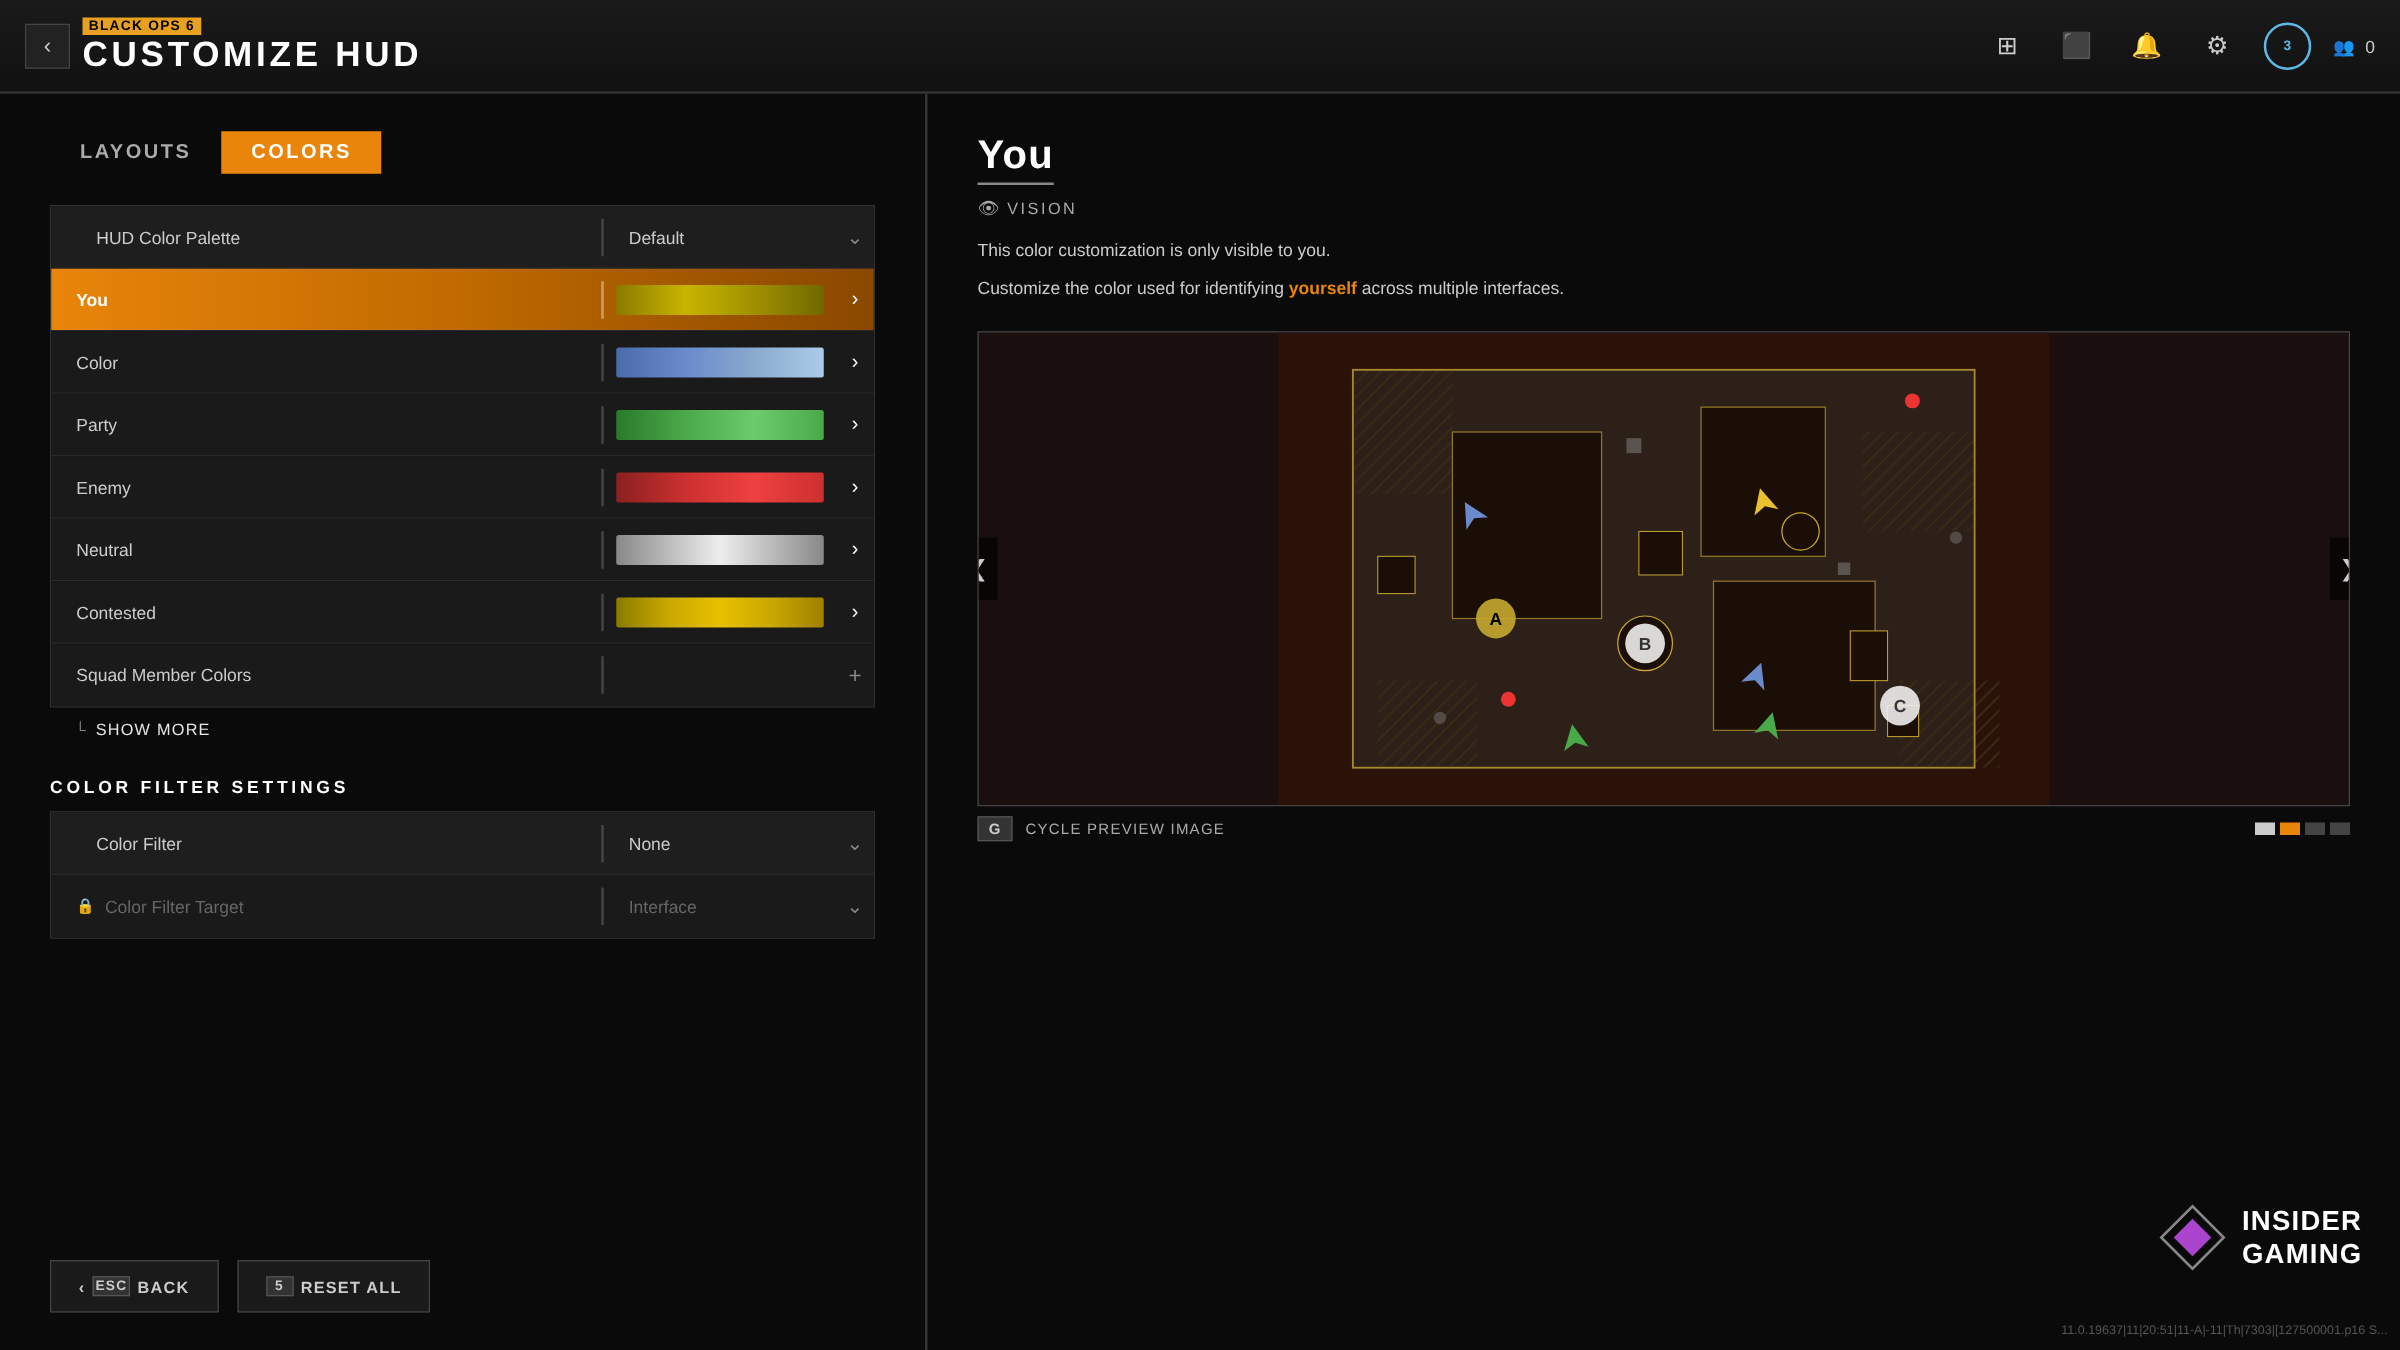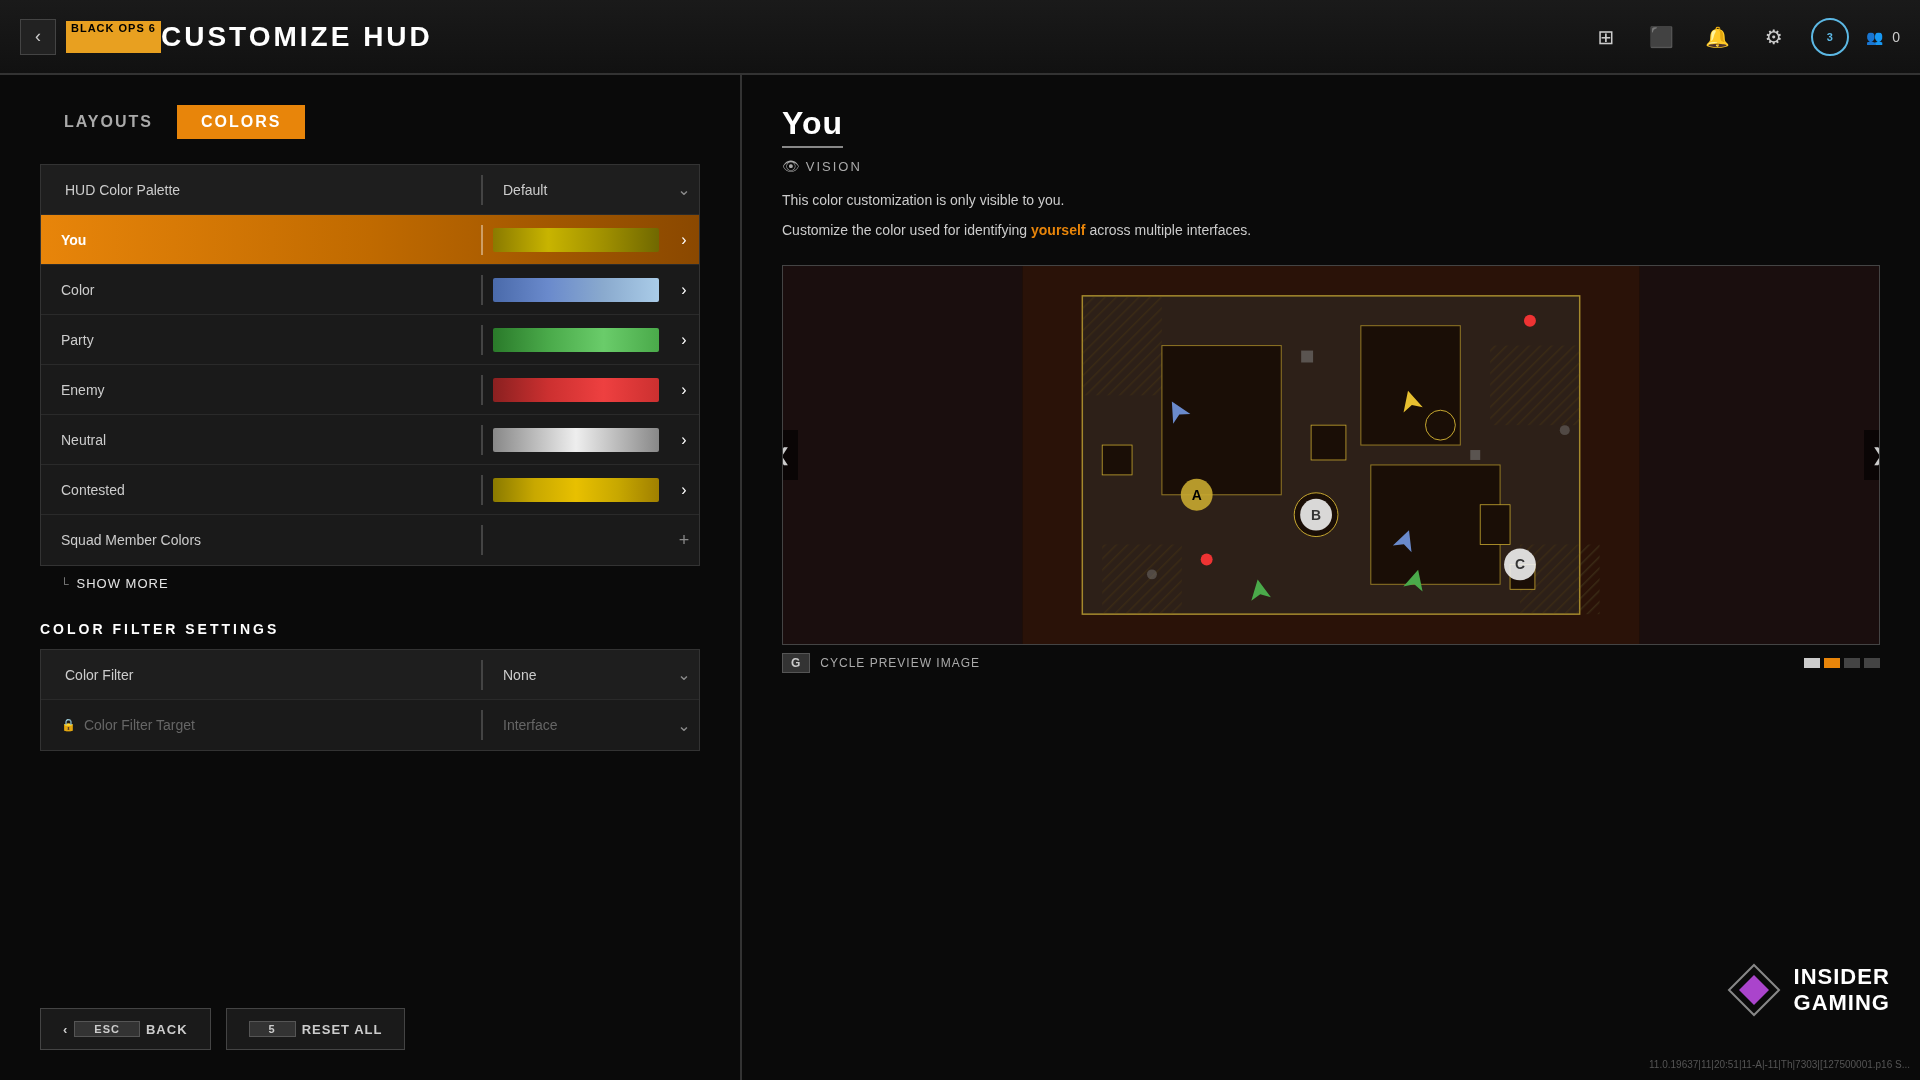--- a/index.html
+++ b/index.html
@@ -28,21 +28,21 @@
       background: #222;
       border: 1px solid #444;
       display: flex; align-items: center; justify-content: center;
       cursor: pointer;
       color: #ccc;
       font-size: 18px;
       margin-right: 10px;
     }
     .logo-area {
       display: flex;
-      flex-direction: row;
+      flex-direction: column;
       margin-right: 36px;
     }
     .logo-black-ops {
       background: #e8a020;
       color: #000;
       font-weight: 900;
       font-size: 11px;
       padding: 1px 5px;
       letter-spacing: 1px;
       width: fit-content;
@@ -214,21 +214,21 @@
     .dropdown-row {
       display: flex;
       align-items: center;
       height: 50px;
       background: #1e1e1e;
       border-bottom: 1px solid #2a2a2a;
       cursor: pointer;
     }
     .dropdown-row-label {
       width: 440px;
-      padding: 0 24px;
+      padding: 0 36px;
       font-size: 14px;
       color: #ccc;
     }
     .dropdown-row-separator {
       width: 2px; height: 30px;
       background: #444;
       margin-right: 10px;
     }
     .dropdown-value {
       flex: 1;
@@ -325,21 +325,21 @@
       letter-spacing: 1px;
       text-transform: uppercase;
       cursor: pointer;
     }
     .btn-key {
       display: inline-flex;
       align-items: center;
       justify-content: center;
       background: #333;
       border: 1px solid #555;
-      padding: 1px 19px;
+      padding: 1px 1px;
       font-size: 11px;
       font-weight: 900;
       color: #ccc;
       min-width: 22px;
     }
 
     
     .right-panel {
       flex: 1;
       padding: 30px 40px;

